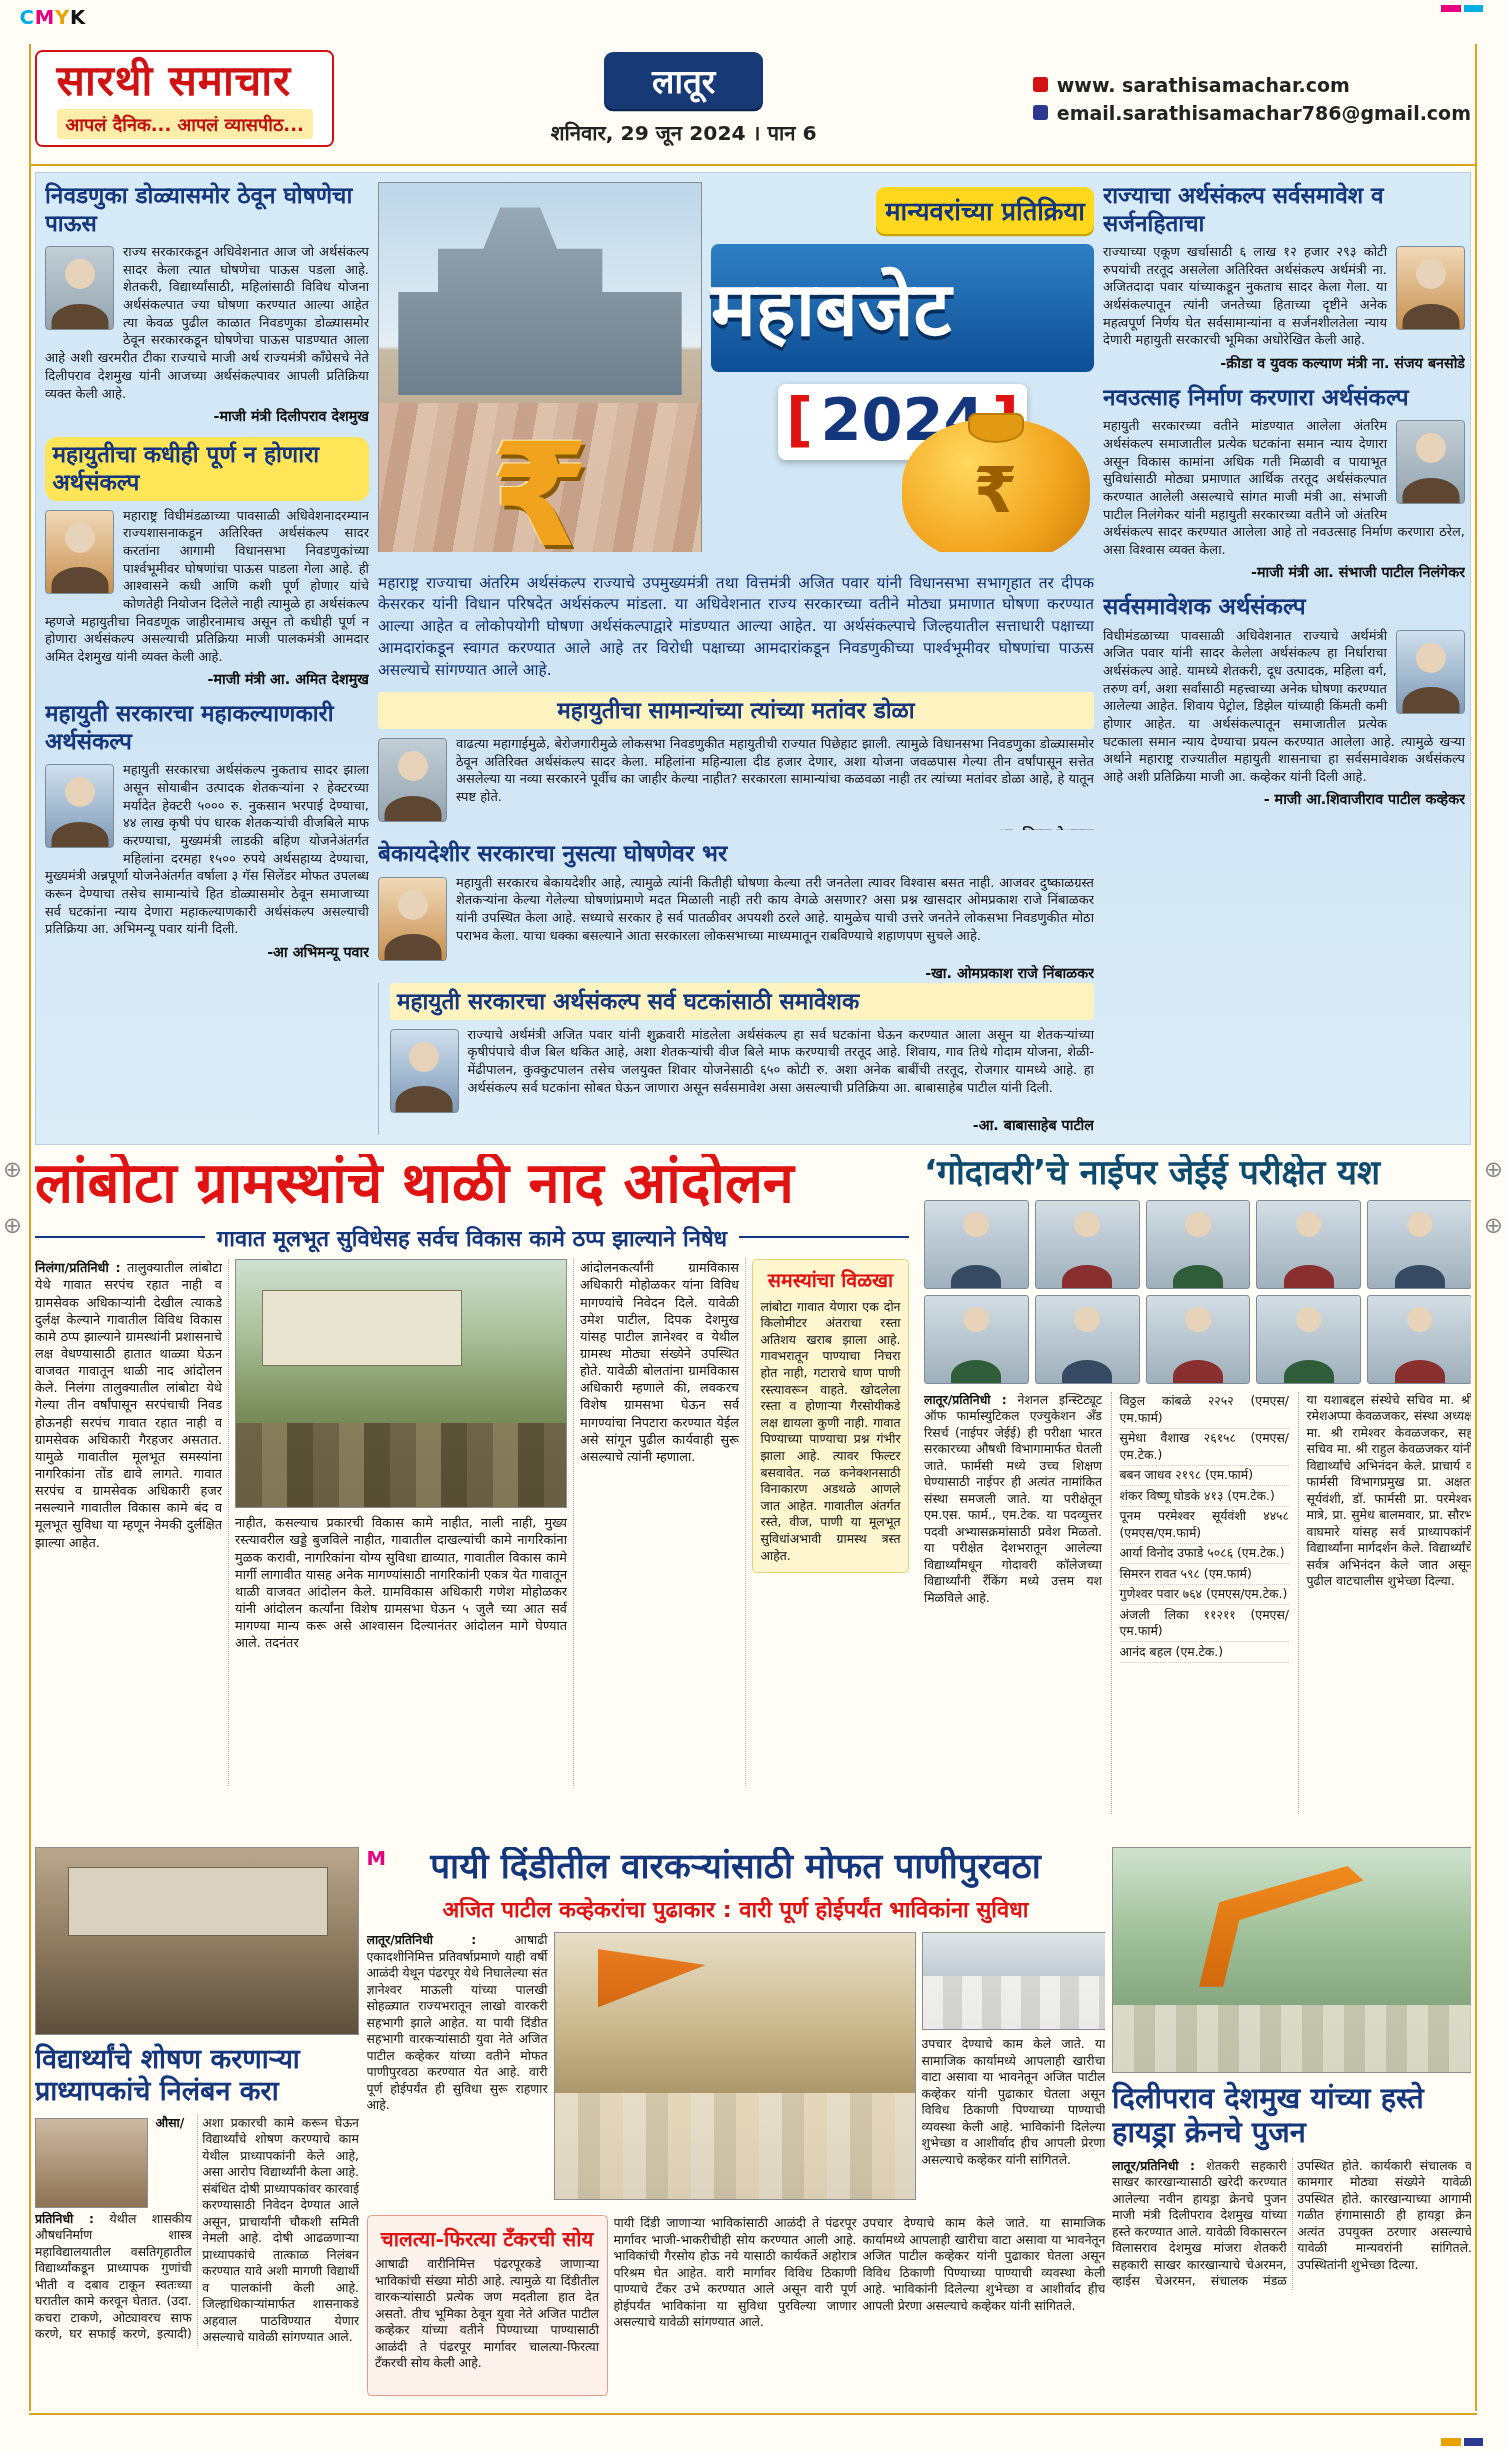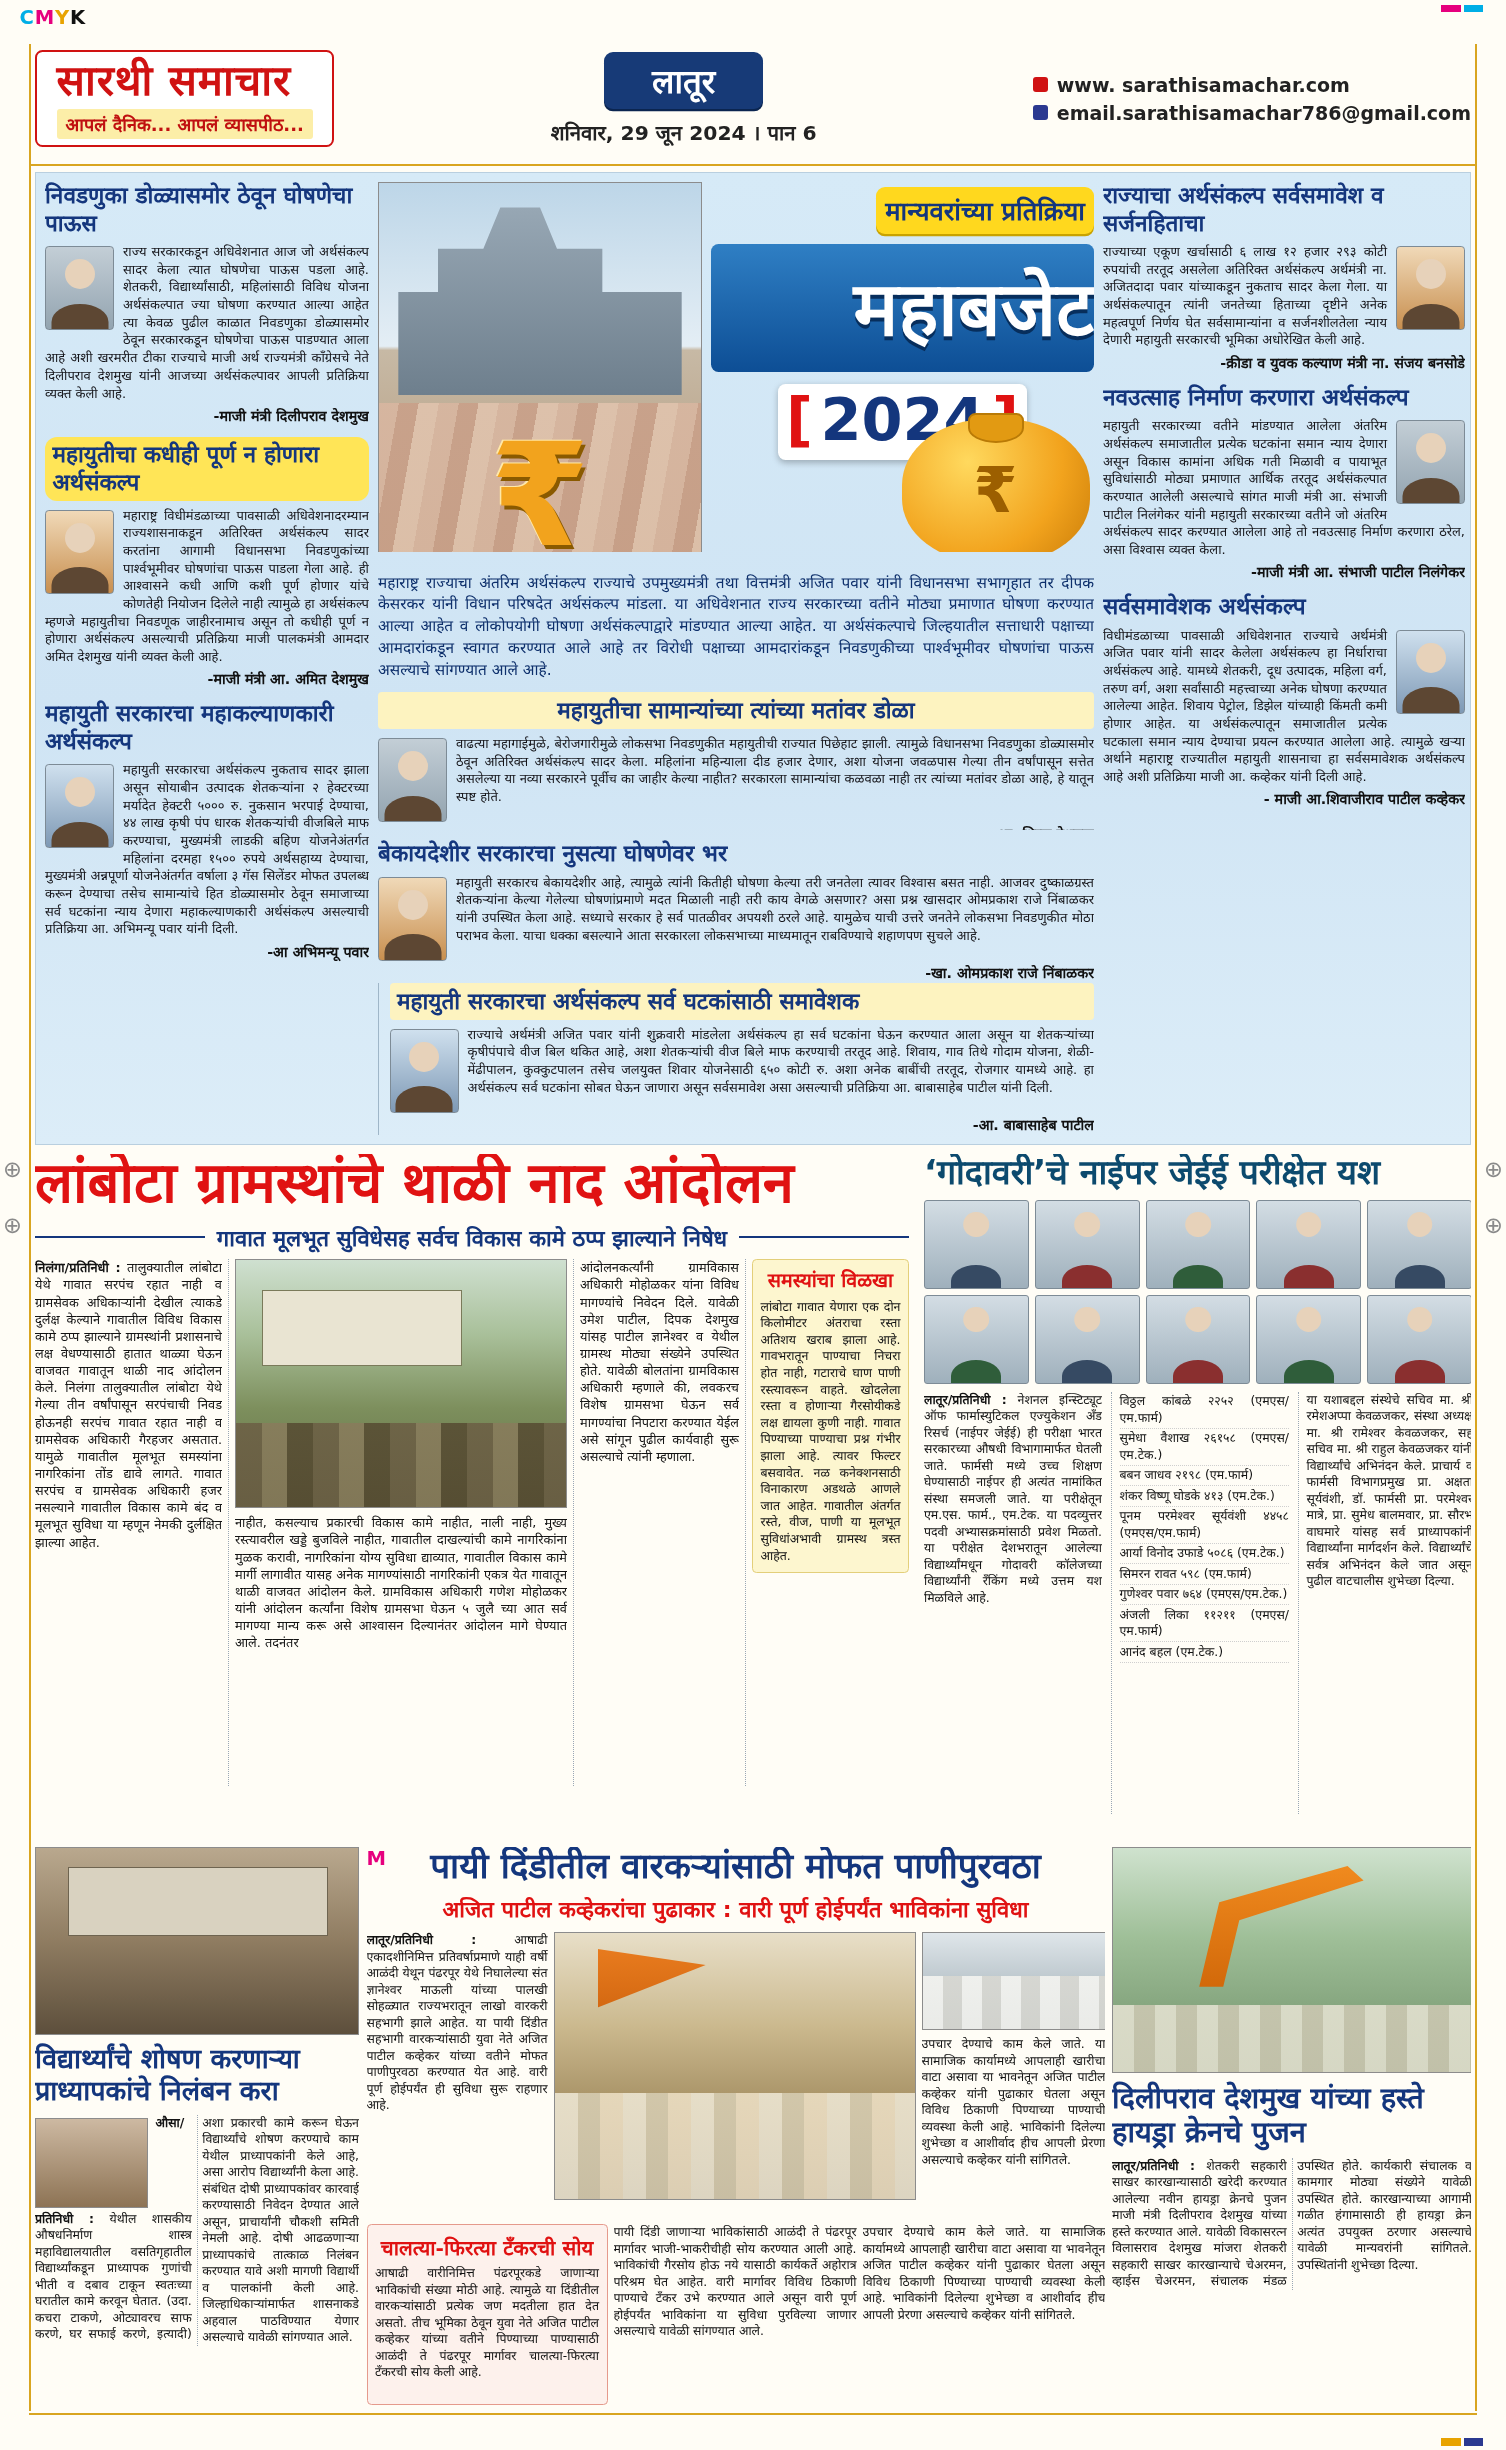--- a/index.html
+++ b/index.html
@@ -70,21 +70,21 @@
     background:linear-gradient(180deg,#97a7b4,#6e7f8d);
     clip-path:polygon(0 100%,0 45%,14% 45%,14% 22%,30% 22%,36% 0,50% 0,56% 22%,72% 22%,72% 45%,100% 45%,100% 100%); }
   .scene .notes { position:absolute; left:0; right:0; bottom:0; height:46%;
     background:repeating-linear-gradient(100deg,#d8b6a0 0 19.6px,#c9a089 19.6px 39px,#e0c3ad 39px 59px); opacity:.9; }
   .scene .rupee-big { position:absolute; left:50%; bottom:6%; transform:translateX(-50%);
     font-size:143px; font-weight:bold; color:#f2a31d; text-shadow:3px 3.8px 0 #8a5a00, -1.5px -1.5px 0 #ffe9a8; line-height:1; }
   .panel { position:absolute; left:333px; right:0; top:0; height:410px; }
   .kicker { display:inline-block; background:#ffd81e; color:#14367d; font-size:25.6px; font-weight:bold;
     padding:6px 9px; border-radius:9px; box-shadow:0 2.3px 0 #c9a300; margin:4.5px 0 10.5px 22.6px; }
   .mahatitle { background:linear-gradient(180deg,#2f7fc4,#0d4e95); color:#fff; font-size:75px; font-weight:bold;
-    text-align:right; padding:10.5px 0 15px; border-radius:7.5px; text-shadow:0 3.8px 0 #072e5c; }
+    text-align:left; padding:10.5px 0 15px; border-radius:7.5px; text-shadow:0 3.8px 0 #072e5c; }
   .yearbox { margin:12px auto 0; width:249px; background:#fff; border-radius:7.5px; text-align:center;
     font-size:59px; font-weight:bold; color:#14367d; box-shadow:0 2.3px 6px rgba(0,0,0,.25); padding:1.5px 0 6px; }
   .yearbox::before { content:"["; color:#e01212; margin-right:7.5px; }
   .yearbox::after  { content:"]"; color:#e01212; margin-left:7.5px; }
   .moneybag { position:absolute; right:4.5px; bottom:0; width:188px; height:188px; }
   .bag-body { position:absolute; left:0; right:0; bottom:30px; height:143px;
     background:radial-gradient(circle at 35% 30%, #ffd95e, #f2a31d 60%, #c97c08);
     border-radius:46% 46% 44% 44%; display:flex; align-items:center; justify-content:center;
     font-size:63px; font-weight:bold; color:#9c5f00; }
   .bag-tie { position:absolute; top:-6px; left:50%; transform:translateX(-50%); width:56px; height:30px;
@@ -152,21 +152,21 @@
   .photo-dindi { height:268px;
     background:linear-gradient(180deg,#e8dfc8 0%,#cbb98e 35%,#a08a5e 70%,#6e5c3c 100%); }
   .photo-dindi::before { content:""; position:absolute; top:6%; left:12%; width:30%; height:40%;
     background:linear-gradient(180deg,#e87b1e,#c45a08); clip-path:polygon(0 0,100% 15%,0 55%); }
   .photo-dindi::after { content:""; position:absolute; bottom:0; left:0; right:0; height:40%;
     background:repeating-linear-gradient(90deg,#f0ead8 0 22.6px,#d8cfb5 22.6px 45px,#efe2c8 45px 68px); opacity:.85; }
   .photo-group { height:98px; margin-bottom:6px;
     background:linear-gradient(180deg,#dfe6ea 0%,#b9c4ca 55%,#8e999f 100%); }
   .photo-group::after { content:""; position:absolute; bottom:0; left:0; right:0; height:55%;
     background:repeating-linear-gradient(90deg,#f4f4f0 0 19.6px,#d8d8d2 19.6px 39px); opacity:.9; }
-  .dindi-grid2 { margin-top:21px; display:grid; grid-template-columns:241px 243px 243px; grid-column-gap:6px; height:181px; overflow:hidden; }
+  .dindi-grid2 { margin-top:12px; display:grid; grid-template-columns:241px 243px 243px; grid-column-gap:6px; height:181px; overflow:hidden; }
   .tankerbox { background:#fdf1ec; border:1.5px solid #e59a8c; border-radius:4.5px; padding:7.5px; overflow:hidden; }
   .tankerbox .tb-title { color:#e01212; font-size:20.3px; font-weight:bold; text-align:center; margin-bottom:4.5px; }
   .tankerbox .tb-body { font-size:12.4px; line-height:1.33; text-align:justify; }
   .photo-crane { height:226px; margin-bottom:7.5px;
     background:linear-gradient(180deg,#cfe2ce 0%,#9fbf98 40%,#6f8f68 100%); }
   .photo-crane::before { content:""; position:absolute; top:8%; left:14%; width:56%; height:54%;
     background:linear-gradient(180deg,#f08a1e,#d2690a); clip-path:polygon(0 100%,18% 100%,28% 30%,92% 0,100% 12%,38% 45%,30% 100%,0 100%); }
   .photo-crane::after { content:""; position:absolute; bottom:0; left:0; right:0; height:30%;
     background:repeating-linear-gradient(90deg,#e8e4d4 0 21px,#cfc9b4 21px 42px); opacity:.85; }
   .crane-head { color:#14367d; font-size:29px; font-weight:bold; line-height:1.2; margin-bottom:7.5px; }

